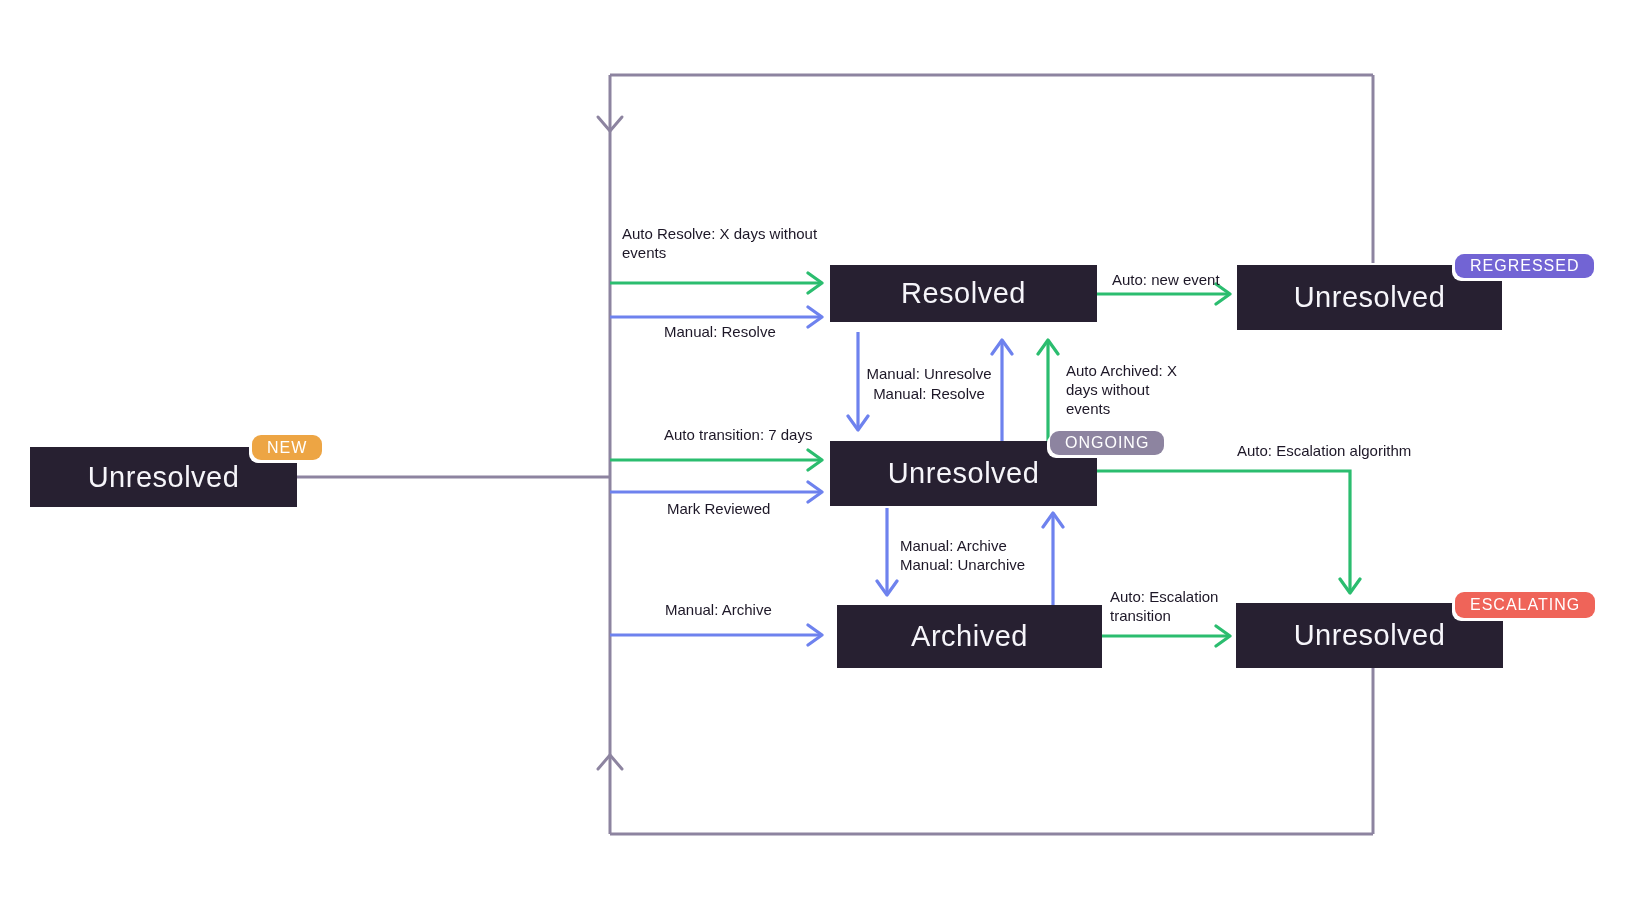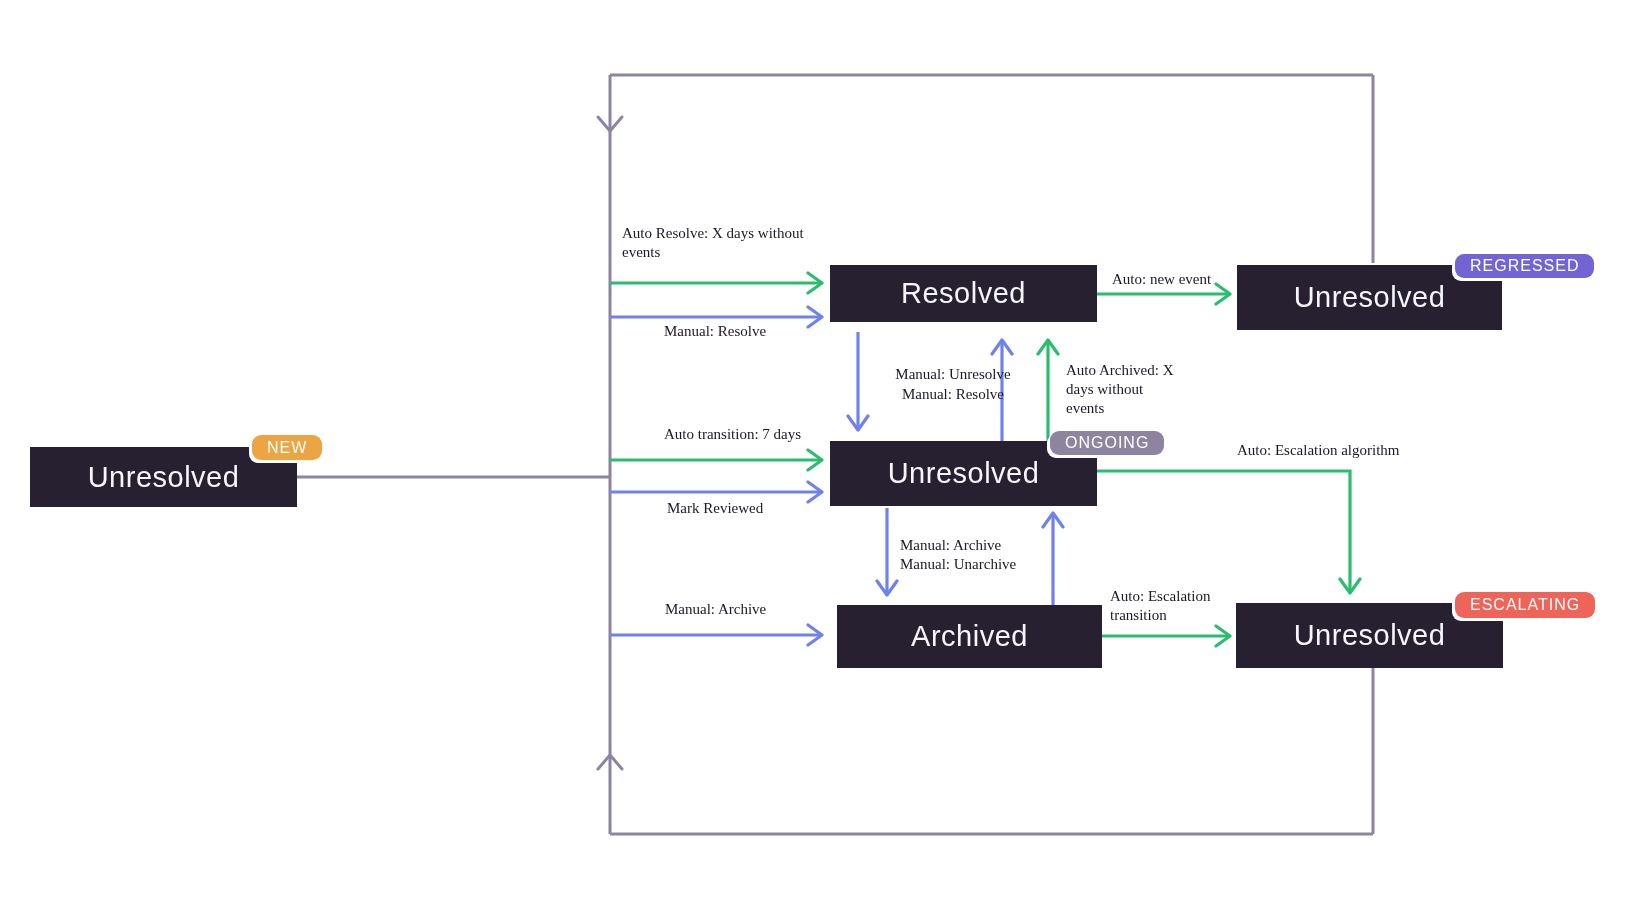--- a/index.html
+++ b/index.html
@@ -38,21 +38,21 @@
     position:absolute;display:flex;align-items:center;justify-content:center;
     color:var(--badge-text);font-size:16px;letter-spacing:1px;
     padding:0 15px;height:25px;box-shadow:-3px 3px 0 0 var(--canvas-bg);border-radius:9px;
   }
   .badge-new{background:var(--badge-new);justify-content:flex-end;}
   .badge-ongoing{background:var(--badge-ongoing);}
   .badge-regressed{background:var(--badge-regressed);}
   .badge-escalating{background:var(--badge-escalating);}
   .lbl{
     position:absolute;font-size:15px;line-height:19px;
-    color:var(--label-text);white-space:pre-line;font-family:Liberation Serif, serif;
+    color:var(--label-text);white-space:pre-line;
   }
   .lbl-center{text-align:center;}
 </style>
 </head>
 <body>
 
 <div class="stage">
 
   <svg class="wires" viewBox="0 0 1636 906" aria-hidden="true">
     <defs>
@@ -118,21 +118,21 @@
     <span>REGRESSED</span>
   </div>
   <div class="badge badge-escalating" style="left:1455px;top:592px;height:26px;">
     <span>ESCALATING</span>
   </div>
 
   <div class="lbl" style="left:622px;top:224px;">Auto Resolve: X days without
 events</div>
   <div class="lbl" style="left:664px;top:322px;">Manual: Resolve</div>
   <div class="lbl" style="left:1112px;top:270px;">Auto: new event</div>
-  <div class="lbl lbl-center" style="left:858px;top:364px;width:142px;line-height:20px;padding-left:24px;">Manual: Unresolve
+  <div class="lbl lbl-center" style="left:858px;top:364px;width:142px;line-height:20px;">Manual: Unresolve
 Manual: Resolve</div>
   <div class="lbl" style="left:1066px;top:361px;">Auto Archived: X
 days without
 events</div>
   <div class="lbl" style="left:664px;top:425px;">Auto transition: 7 days</div>
   <div class="lbl" style="left:667px;top:499px;">Mark Reviewed</div>
   <div class="lbl" style="left:1237px;top:441px;">Auto: Escalation algorithm</div>
   <div class="lbl" style="left:900px;top:536px;">Manual: Archive
 Manual: Unarchive</div>
   <div class="lbl" style="left:665px;top:600px;">Manual: Archive</div>

